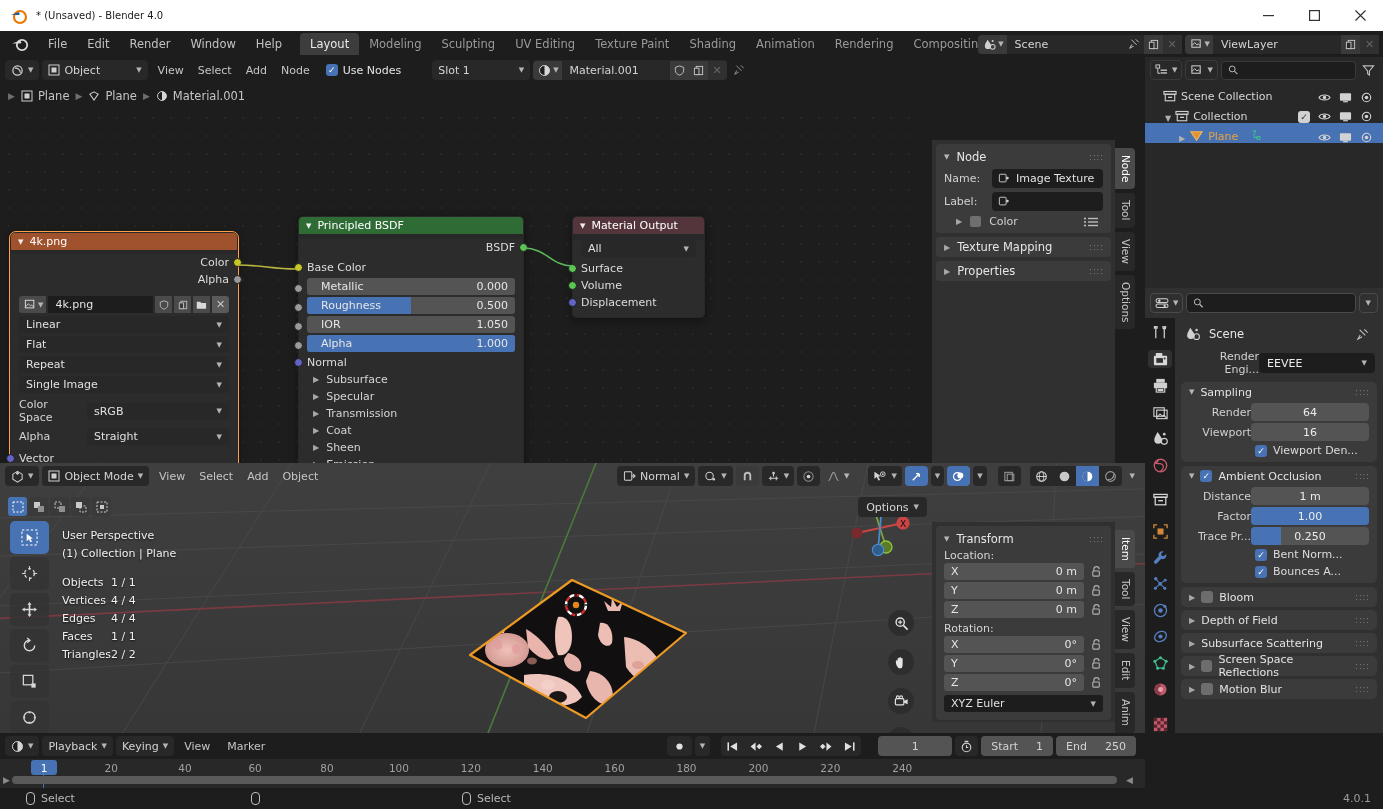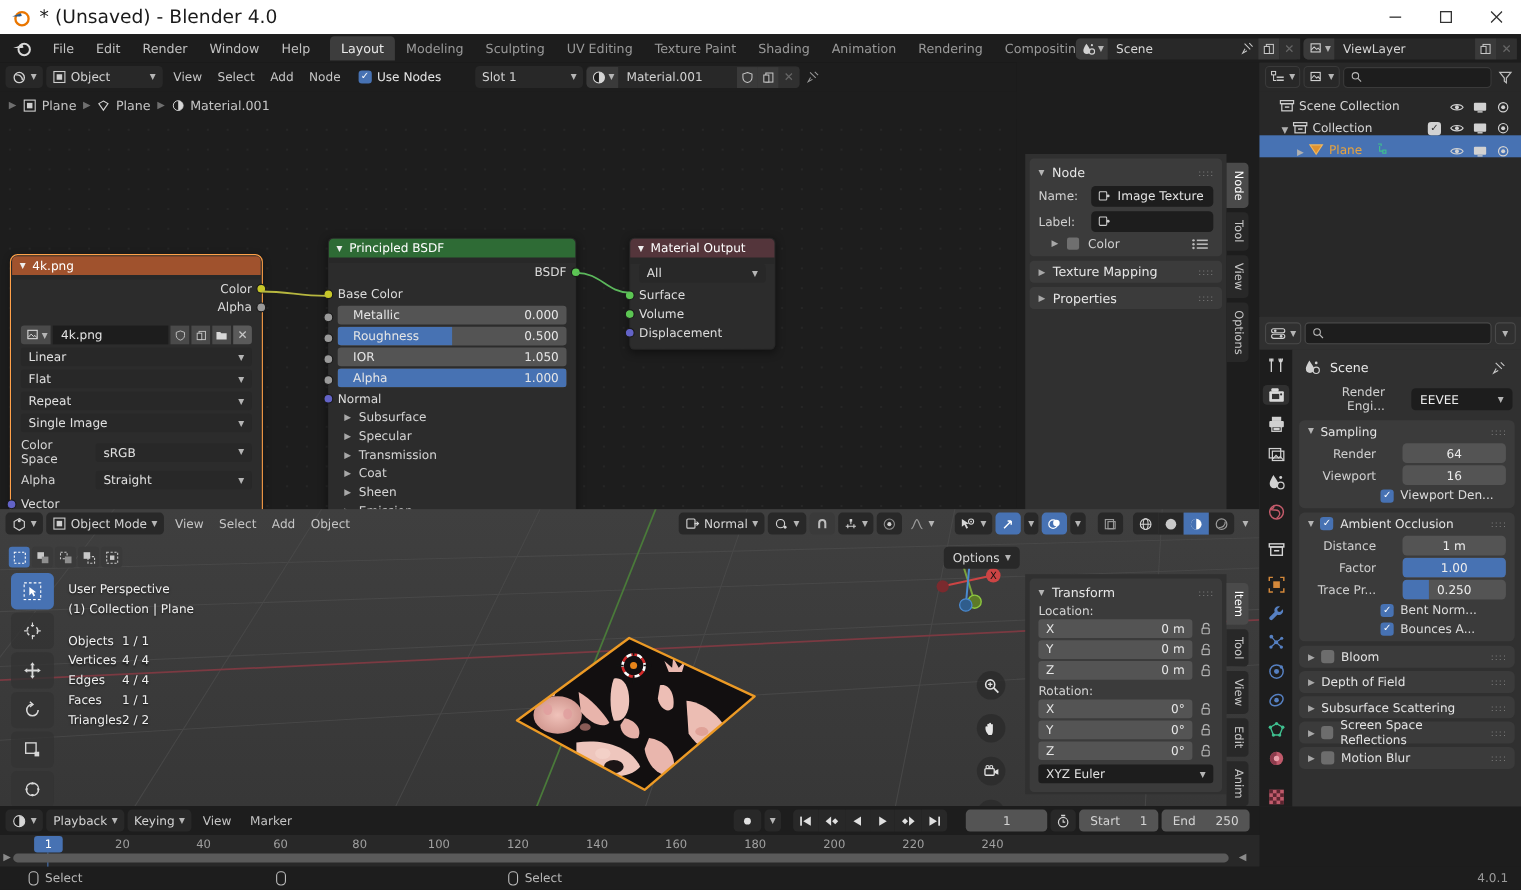--- a/index.html
+++ b/index.html
@@ -4,21 +4,21 @@
 <style>
   * { box-sizing: border-box; margin:0; padding:0; }
   html,body { width:1383px; height:809px; overflow:hidden; background:#1d1d1d;
     font-family:"DejaVu Sans", sans-serif; font-size:11px; color:#e4e4e4; }
   .app { position:relative; width:1383px; height:809px; }
 
   
   .titlebar { position:absolute; left:0; top:0; width:1383px; height:31px;
     background:#ffffff; display:flex; align-items:center; }
   .tb-ico { width:20px; height:20px; margin-left:8px; margin-right:8px; position:relative; }
-  .tb-title { color:#1a1a1a; font-size:17px; }
+  .tb-title { color:#1a1a1a; font-size:10px; }
   .tb-btns { position:absolute; right:0; top:0; height:31px; display:flex; }
   .tb-btn { width:46px; height:31px; display:flex; align-items:center; justify-content:center;
     color:#333; font-size:13px; }
 
   
   .topbar { position:absolute; left:0; top:31px; width:1383px; height:26px;
     background:#1d1d1d; display:flex; align-items:center; }
   .bl-logo { width:20px; height:18px; margin:0 8px 0 10px; position:relative; }
   .menu { color:#c2c2c2; font-size:11.5px; padding:3px 10px; border-radius:3px; }
   .wstabs { display:flex; align-items:center; margin-left:8px; }
@@ -112,21 +112,21 @@
 
   
   #props { left:1145px; top:288px; width:238px; height:445px; background:#303030; }
   .ptabs { position:absolute; left:0; top:30px; width:30px; bottom:0; background:#1d1d1d;
      display:flex; flex-direction:column; align-items:center; padding-top:6px; gap:9px;}
   .ptab { width:24px; height:22px; display:flex; align-items:center; justify-content:center; border-radius:4px; }
   .ptab.active { background:#303030; }
   .pbody { position:absolute; left:30px; top:30px; right:0; bottom:0; background:#303030; overflow:hidden;}
   .sect { background:#3b3b3b; border-radius:5px; margin:4px 6px; }
   .secthdr { height:20px; display:flex; align-items:center; gap:6px; padding-left:8px; font-size:11px; color:#e3e3e3;}
-  .fieldrow { display:flex; align-items:center; gap:24px; padding:1px 8px 1px 0; font-size:11px; }
+  .fieldrow { display:flex; align-items:center; gap:0; padding:1px 8px 1px 0; font-size:11px; }
   .flabel { width:70px; text-align:right; color:#d0d0d0; }
   .fval { flex:1; height:18px; border-radius:4px; background:#545454; display:flex; align-items:center;
      justify-content:center; font-size:11px; color:#ececec; position:relative; overflow:hidden;}
   .fval .bar { position:absolute; left:0; top:0; bottom:0; background:#4772b3; }
   .fval span { position:relative; }
   .cbrow { display:flex; align-items:center; gap:6px; font-size:11px; color:#dcdcdc; padding:2px 0 2px 74px;}
   .cb { width:12px; height:12px; border-radius:3px; background:#545454; display:flex; align-items:center;
      justify-content:center; font-size:9px; color:#fff; }
   .cb.on { background:#4772b3; }
   .cb.off { background:#6d6d6d; }

